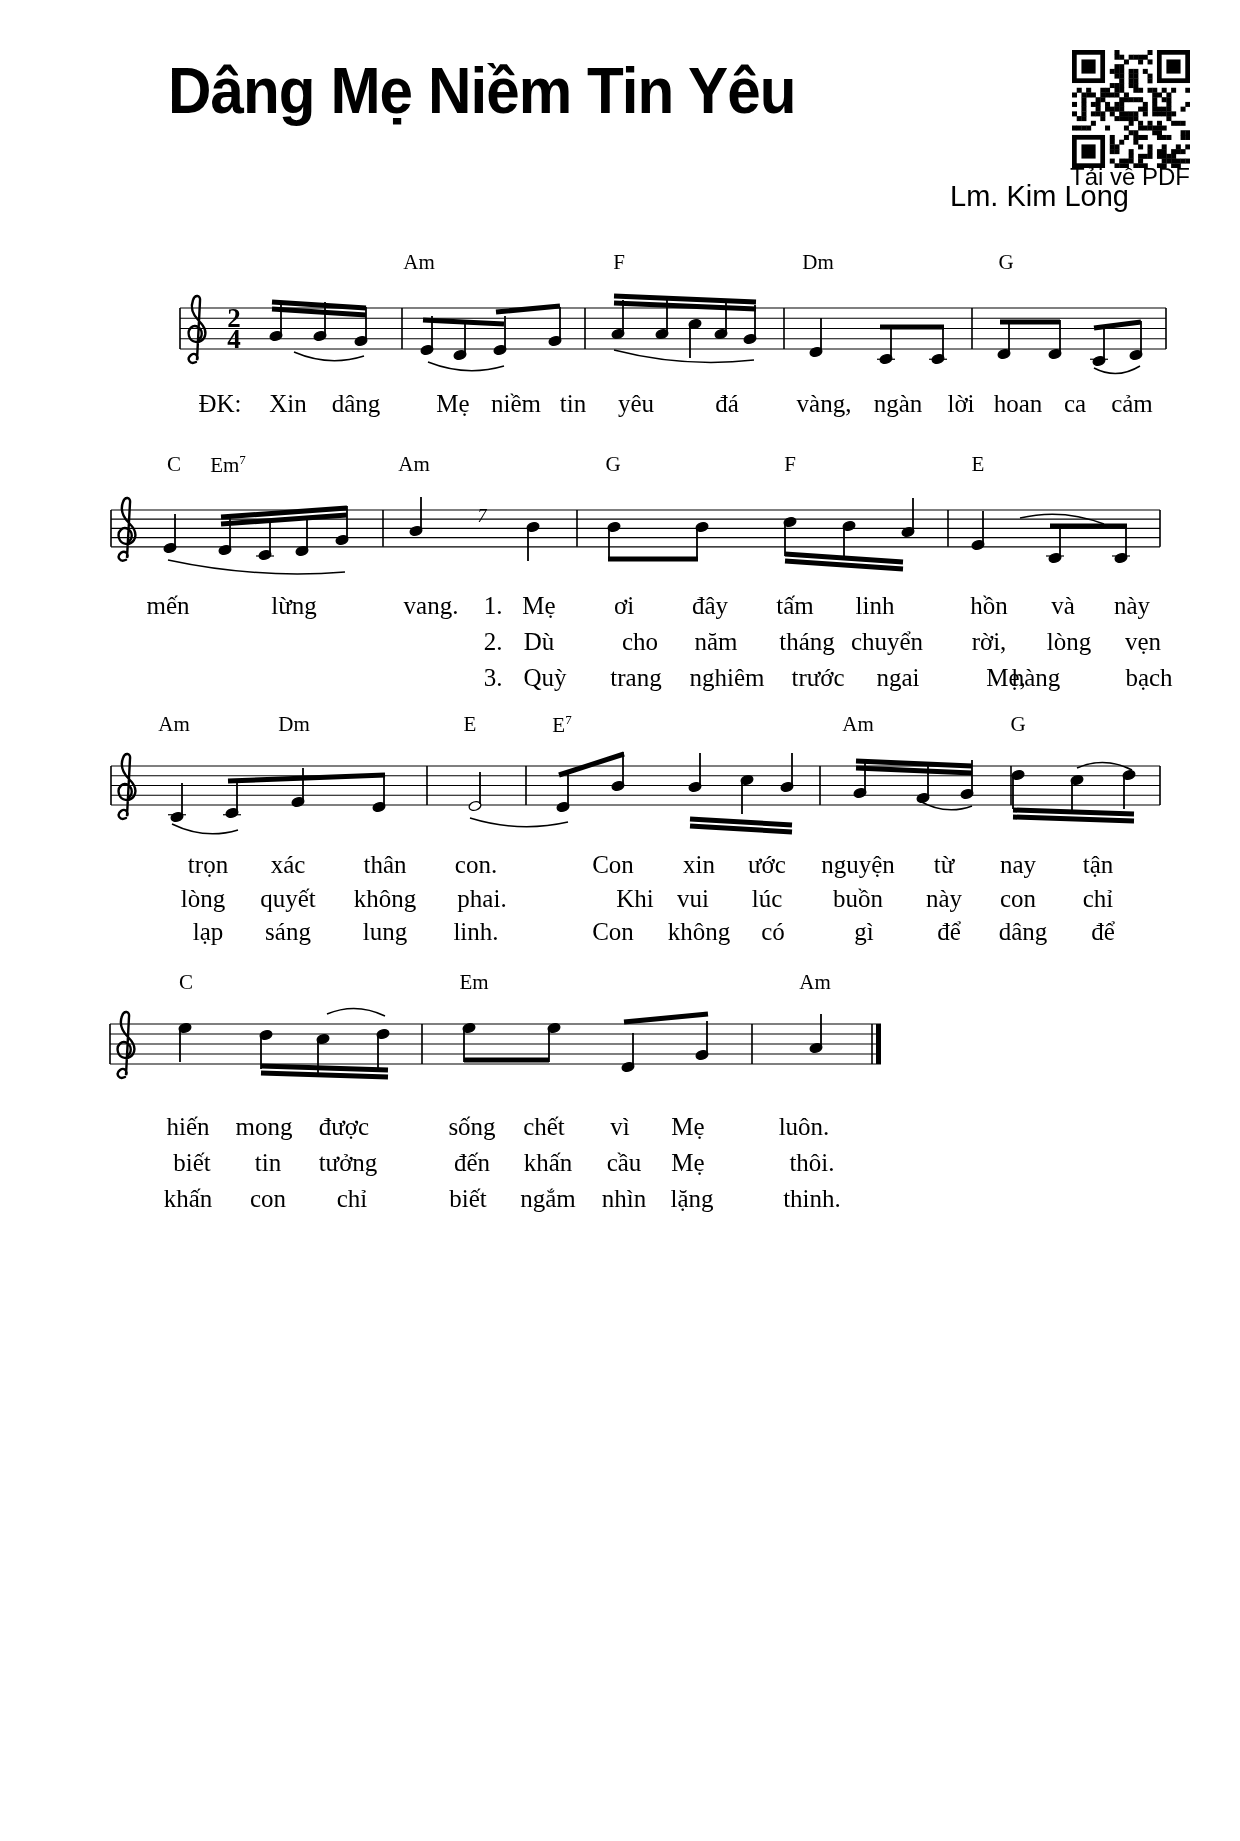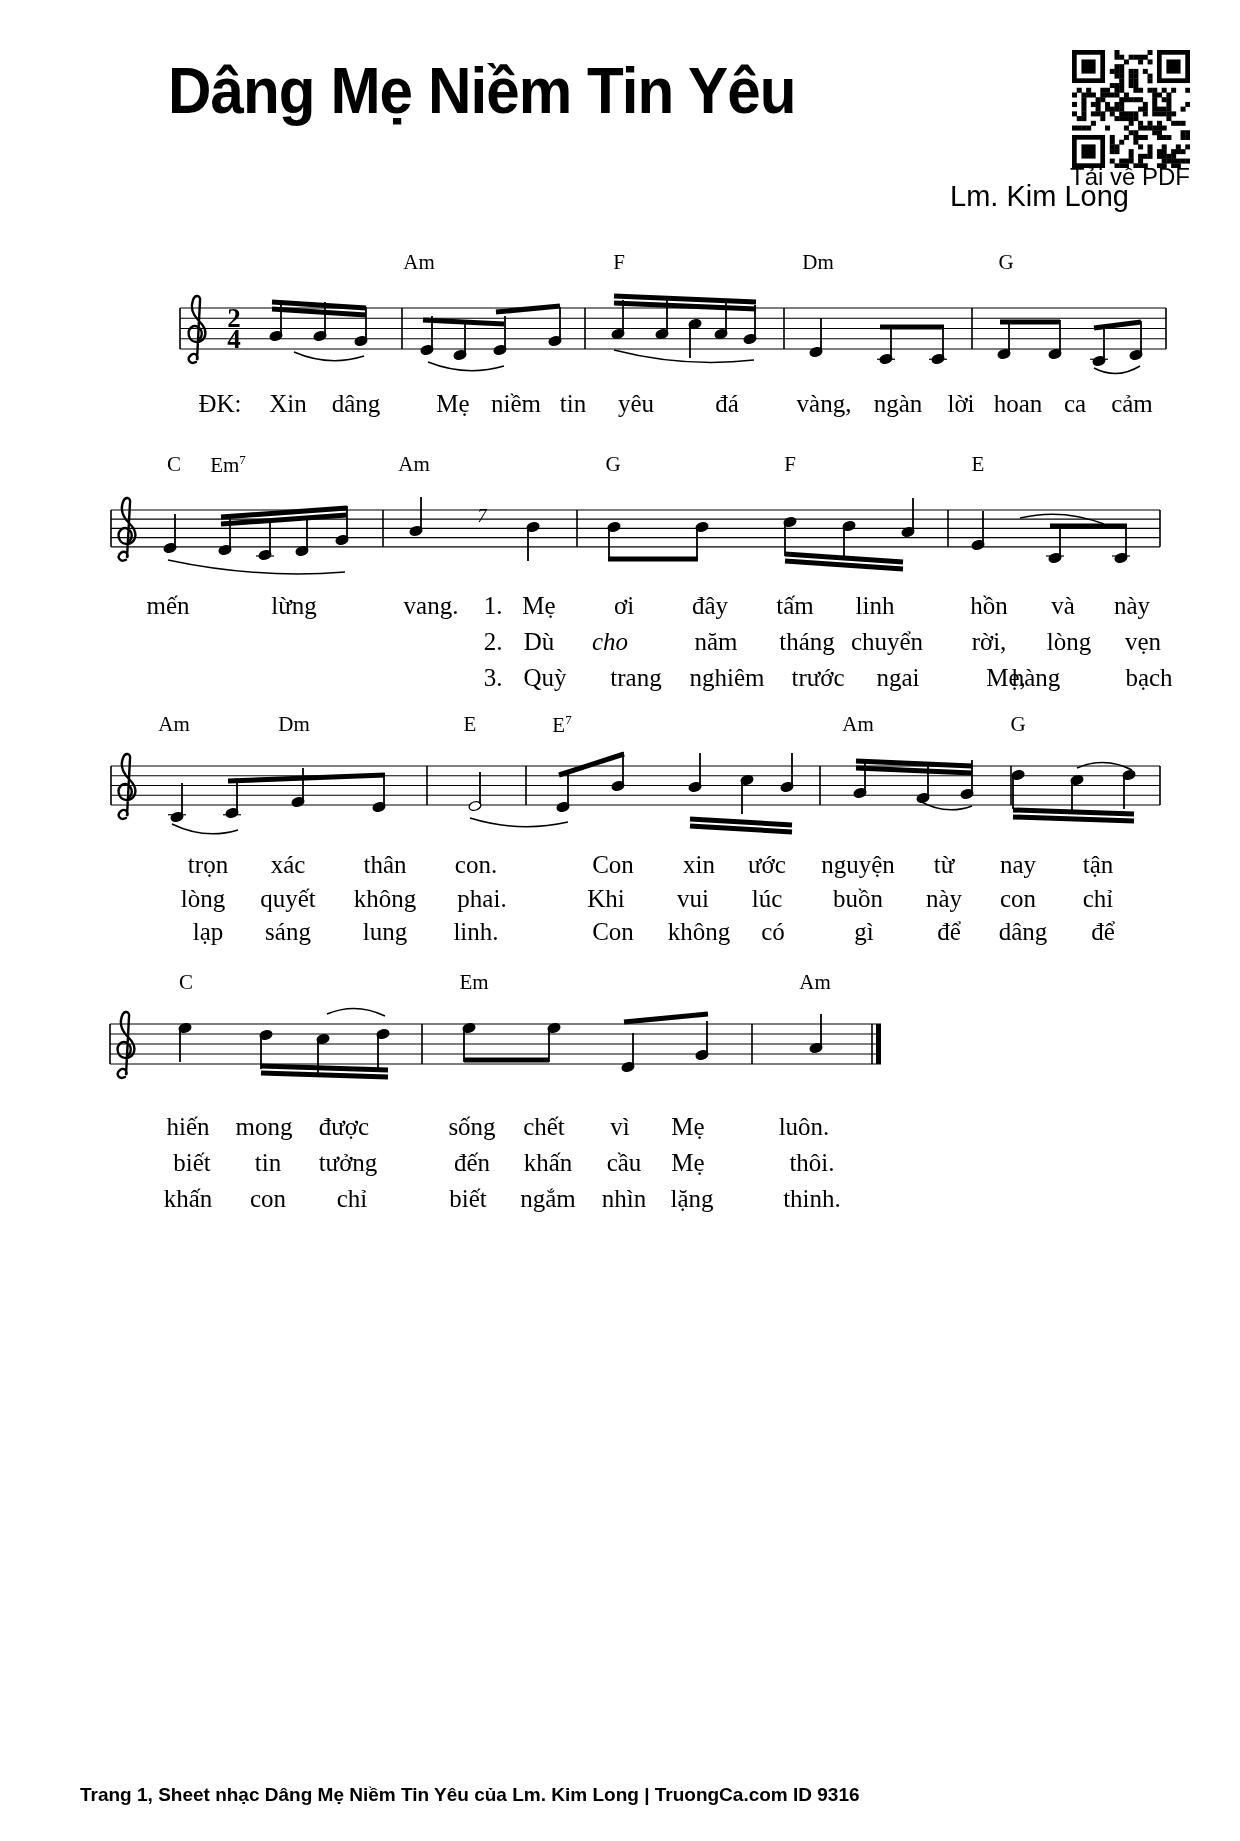--- a/index.html
+++ b/index.html
@@ -513,21 +513,21 @@
       <div class="lyr" style="left: 539px; top: 592px;">Mẹ</div>
       <div class="lyr" style="left: 624px; top: 592px;">ơi</div>
       <div class="lyr" style="left: 710px; top: 592px;">đây</div>
       <div class="lyr" style="left: 795px; top: 592px;">tấm</div>
       <div class="lyr" style="left: 875px; top: 592px;">linh</div>
       <div class="lyr" style="left: 989px; top: 592px;">hồn</div>
       <div class="lyr" style="left: 1063px; top: 592px;">và</div>
       <div class="lyr" style="left: 1132px; top: 592px;">này</div>
       <div class="lyr" style="left: 493px; top: 628px;">2.</div>
       <div class="lyr" style="left: 539px; top: 628px;">Dù</div>
-      <div class="lyr" style="left: 610px; top: 628px; font-style: italic;">cho</div>
+      <div class="lyr" style="left: 640px; top: 628px;">cho</div>
       <div class="lyr" style="left: 716px; top: 628px;">năm</div>
       <div class="lyr" style="left: 807px; top: 628px;">tháng</div>
       <div class="lyr" style="left: 887px; top: 628px;">chuyển</div>
       <div class="lyr" style="left: 989px; top: 628px;">rời,</div>
       <div class="lyr" style="left: 1069px; top: 628px;">lòng</div>
       <div class="lyr" style="left: 1143px; top: 628px;">vẹn</div>
       <div class="lyr" style="left: 493px; top: 664px;">3.</div>
       <div class="lyr" style="left: 545px; top: 664px;">Quỳ</div>
       <div class="lyr" style="left: 636px; top: 664px;">trang</div>
       <div class="lyr" style="left: 727px; top: 664px;">nghiêm</div>
@@ -550,21 +550,21 @@
       <div class="lyr" style="left: 699px; top: 851px;">xin</div>
       <div class="lyr" style="left: 767px; top: 851px;">ước</div>
       <div class="lyr" style="left: 858px; top: 851px;">nguyện</div>
       <div class="lyr" style="left: 944px; top: 851px;">từ</div>
       <div class="lyr" style="left: 1018px; top: 851px;">nay</div>
       <div class="lyr" style="left: 1098px; top: 851px;">tận</div>
       <div class="lyr" style="left: 203px; top: 885px;">lòng</div>
       <div class="lyr" style="left: 288px; top: 885px;">quyết</div>
       <div class="lyr" style="left: 385px; top: 885px;">không</div>
       <div class="lyr" style="left: 482px; top: 885px;">phai.</div>
-      <div class="lyr" style="left: 606px; top: 885px; text-align: center;">Khi</div>
+      <div class="lyr" style="left: 635px; top: 885px; text-align: center;">Khi</div>
       <div class="lyr" style="left: 693px; top: 885px;">vui</div>
       <div class="lyr" style="left: 767px; top: 885px;">lúc</div>
       <div class="lyr" style="left: 858px; top: 885px;">buồn</div>
       <div class="lyr" style="left: 944px; top: 885px;">này</div>
       <div class="lyr" style="left: 1018px; top: 885px;">con</div>
       <div class="lyr" style="left: 1098px; top: 885px;">chỉ</div>
       <div class="lyr" style="left: 208px; top: 918px;">lạp</div>
       <div class="lyr" style="left: 288px; top: 918px;">sáng</div>
       <div class="lyr" style="left: 385px; top: 918px;">lung</div>
       <div class="lyr" style="left: 476px; top: 918px;">linh.</div>
@@ -600,14 +600,13 @@
       <div class="lyr" style="left: 468px; top: 1185px;">biết</div>
       <div class="lyr" style="left: 548px; top: 1185px;">ngắm</div>
       <div class="lyr" style="left: 624px; top: 1185px;">nhìn</div>
       <div class="lyr" style="left: 692px; top: 1185px;">lặng</div>
       <div class="lyr" style="left: 812px; top: 1185px;">thinh.</div>
     </div>
 
   <div class="tsig t-top">2</div>
   <div class="tsig t-bot">4</div>
 
-  <div class="footer">Trang 1, Sheet nhạc Dâng Mẹ Niềm Tin Yêu của Lm. Kim Long  | TruongCa.com ID 9316</div>
 </div>
 
 </body></html>

